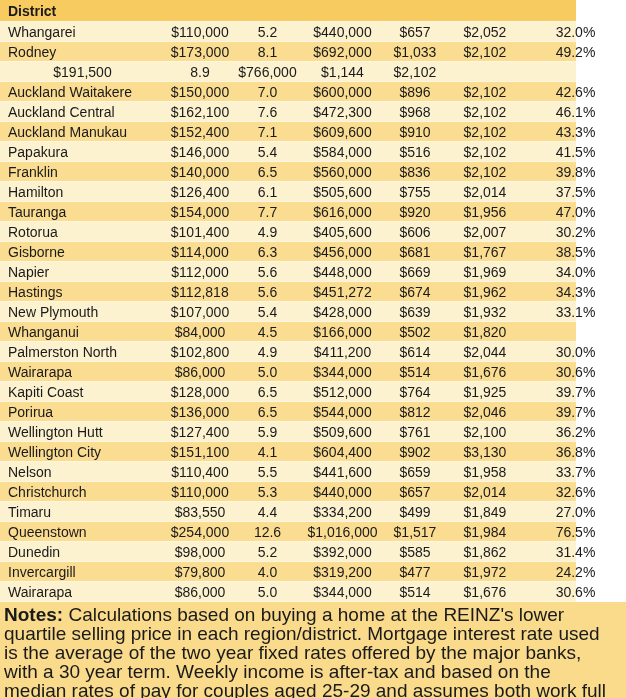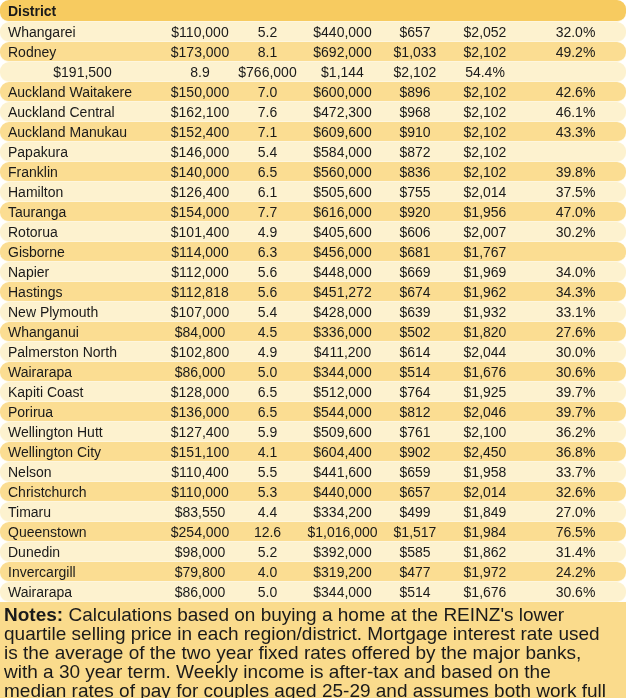--- a/index.html
+++ b/index.html
@@ -14,23 +14,22 @@
   html,body{width:626px;background:#fff;}
   body{
     font-family:"Liberation Sans", sans-serif;
     color:var(--text);
     width:626px;height:698px;overflow:hidden;
   }
   .sheet{width:626px;height:698px;}
   .grid-row{
     display:grid;
     grid-template-columns:165px 70px 65px 85px 60px 80px 101px;
-    width:626px;
+    width:576px;
     border-bottom:1px solid var(--separator);
-    border-radius:9px;
   }
   .header-row{
     height:22px;
     background:var(--header-bg);
   }
   .header-row .cell{font-weight:bold;}
   .row{height:20px;}
   .band-light{background:var(--band-light);}
   .band-gold{background:var(--band-gold);text-align:center;}
   .cell{
@@ -85,21 +84,20 @@
         <div class="cell num">$2,102</div>
         <div class="cell num">49.2%</div>
       </div>
 
       <div class="grid-row row band-light">
         <div class="cell num">$191,500</div>
         <div class="cell num">8.9</div>
         <div class="cell num">$766,000</div>
         <div class="cell num">$1,144</div>
         <div class="cell num">$2,102</div>
-        <div class="cell num">54.4%</div>
       </div>
 
       <div class="grid-row row band-gold">
         <div class="cell district">Auckland Waitakere</div>
         <div class="cell num">$150,000</div>
         <div class="cell num">7.0</div>
         <div class="cell num">$600,000</div>
         <div class="cell num">$896</div>
         <div class="cell num">$2,102</div>
         <div class="cell num">42.6%</div>
@@ -123,22 +121,23 @@
         <div class="cell num">$910</div>
         <div class="cell num">$2,102</div>
         <div class="cell num">43.3%</div>
       </div>
 
       <div class="grid-row row band-light">
         <div class="cell district">Papakura</div>
         <div class="cell num">$146,000</div>
         <div class="cell num">5.4</div>
         <div class="cell num">$584,000</div>
-        <div class="cell num">$872</div>
-        <div class="cell num">$2,102</div>
+        <div class="cell num">$516</div>
+        <div class="cell num">$2,102</div>
+        <div class="cell num">41.5%</div>
       </div>
 
       <div class="grid-row row band-gold">
         <div class="cell district">Franklin</div>
         <div class="cell num">$140,000</div>
         <div class="cell num">6.5</div>
         <div class="cell num">$560,000</div>
         <div class="cell num">$836</div>
         <div class="cell num">$2,102</div>
         <div class="cell num">39.8%</div>
@@ -174,20 +173,21 @@
         <div class="cell num">30.2%</div>
       </div>
 
       <div class="grid-row row band-gold">
         <div class="cell district">Gisborne</div>
         <div class="cell num">$114,000</div>
         <div class="cell num">6.3</div>
         <div class="cell num">$456,000</div>
         <div class="cell num">$681</div>
         <div class="cell num">$1,767</div>
+        <div class="cell num">38.5%</div>
       </div>
 
       <div class="grid-row row band-light">
         <div class="cell district">Napier</div>
         <div class="cell num">$112,000</div>
         <div class="cell num">5.6</div>
         <div class="cell num">$448,000</div>
         <div class="cell num">$669</div>
         <div class="cell num">$1,969</div>
         <div class="cell num">34.0%</div>
@@ -210,24 +210,23 @@
         <div class="cell num">$428,000</div>
         <div class="cell num">$639</div>
         <div class="cell num">$1,932</div>
         <div class="cell num">33.1%</div>
       </div>
 
       <div class="grid-row row band-gold">
         <div class="cell district">Whanganui</div>
         <div class="cell num">$84,000</div>
         <div class="cell num">4.5</div>
-        <div class="cell num">$336,000</div>
+        <div class="cell num">$166,000</div>
         <div class="cell num">$502</div>
         <div class="cell num">$1,820</div>
-        <div class="cell num">27.6%</div>
       </div>
 
       <div class="grid-row row band-light">
         <div class="cell district">Palmerston North</div>
         <div class="cell num">$102,800</div>
         <div class="cell num">4.9</div>
         <div class="cell num">$411,200</div>
         <div class="cell num">$614</div>
         <div class="cell num">$2,044</div>
         <div class="cell num">30.0%</div>
@@ -272,21 +271,21 @@
         <div class="cell num">$2,100</div>
         <div class="cell num">36.2%</div>
       </div>
 
       <div class="grid-row row band-gold">
         <div class="cell district">Wellington City</div>
         <div class="cell num">$151,100</div>
         <div class="cell num">4.1</div>
         <div class="cell num">$604,400</div>
         <div class="cell num">$902</div>
-        <div class="cell num">$2,450</div>
+        <div class="cell num">$3,130</div>
         <div class="cell num">36.8%</div>
       </div>
 
       <div class="grid-row row band-light">
         <div class="cell district">Nelson</div>
         <div class="cell num">$110,400</div>
         <div class="cell num">5.5</div>
         <div class="cell num">$441,600</div>
         <div class="cell num">$659</div>
         <div class="cell num">$1,958</div>

